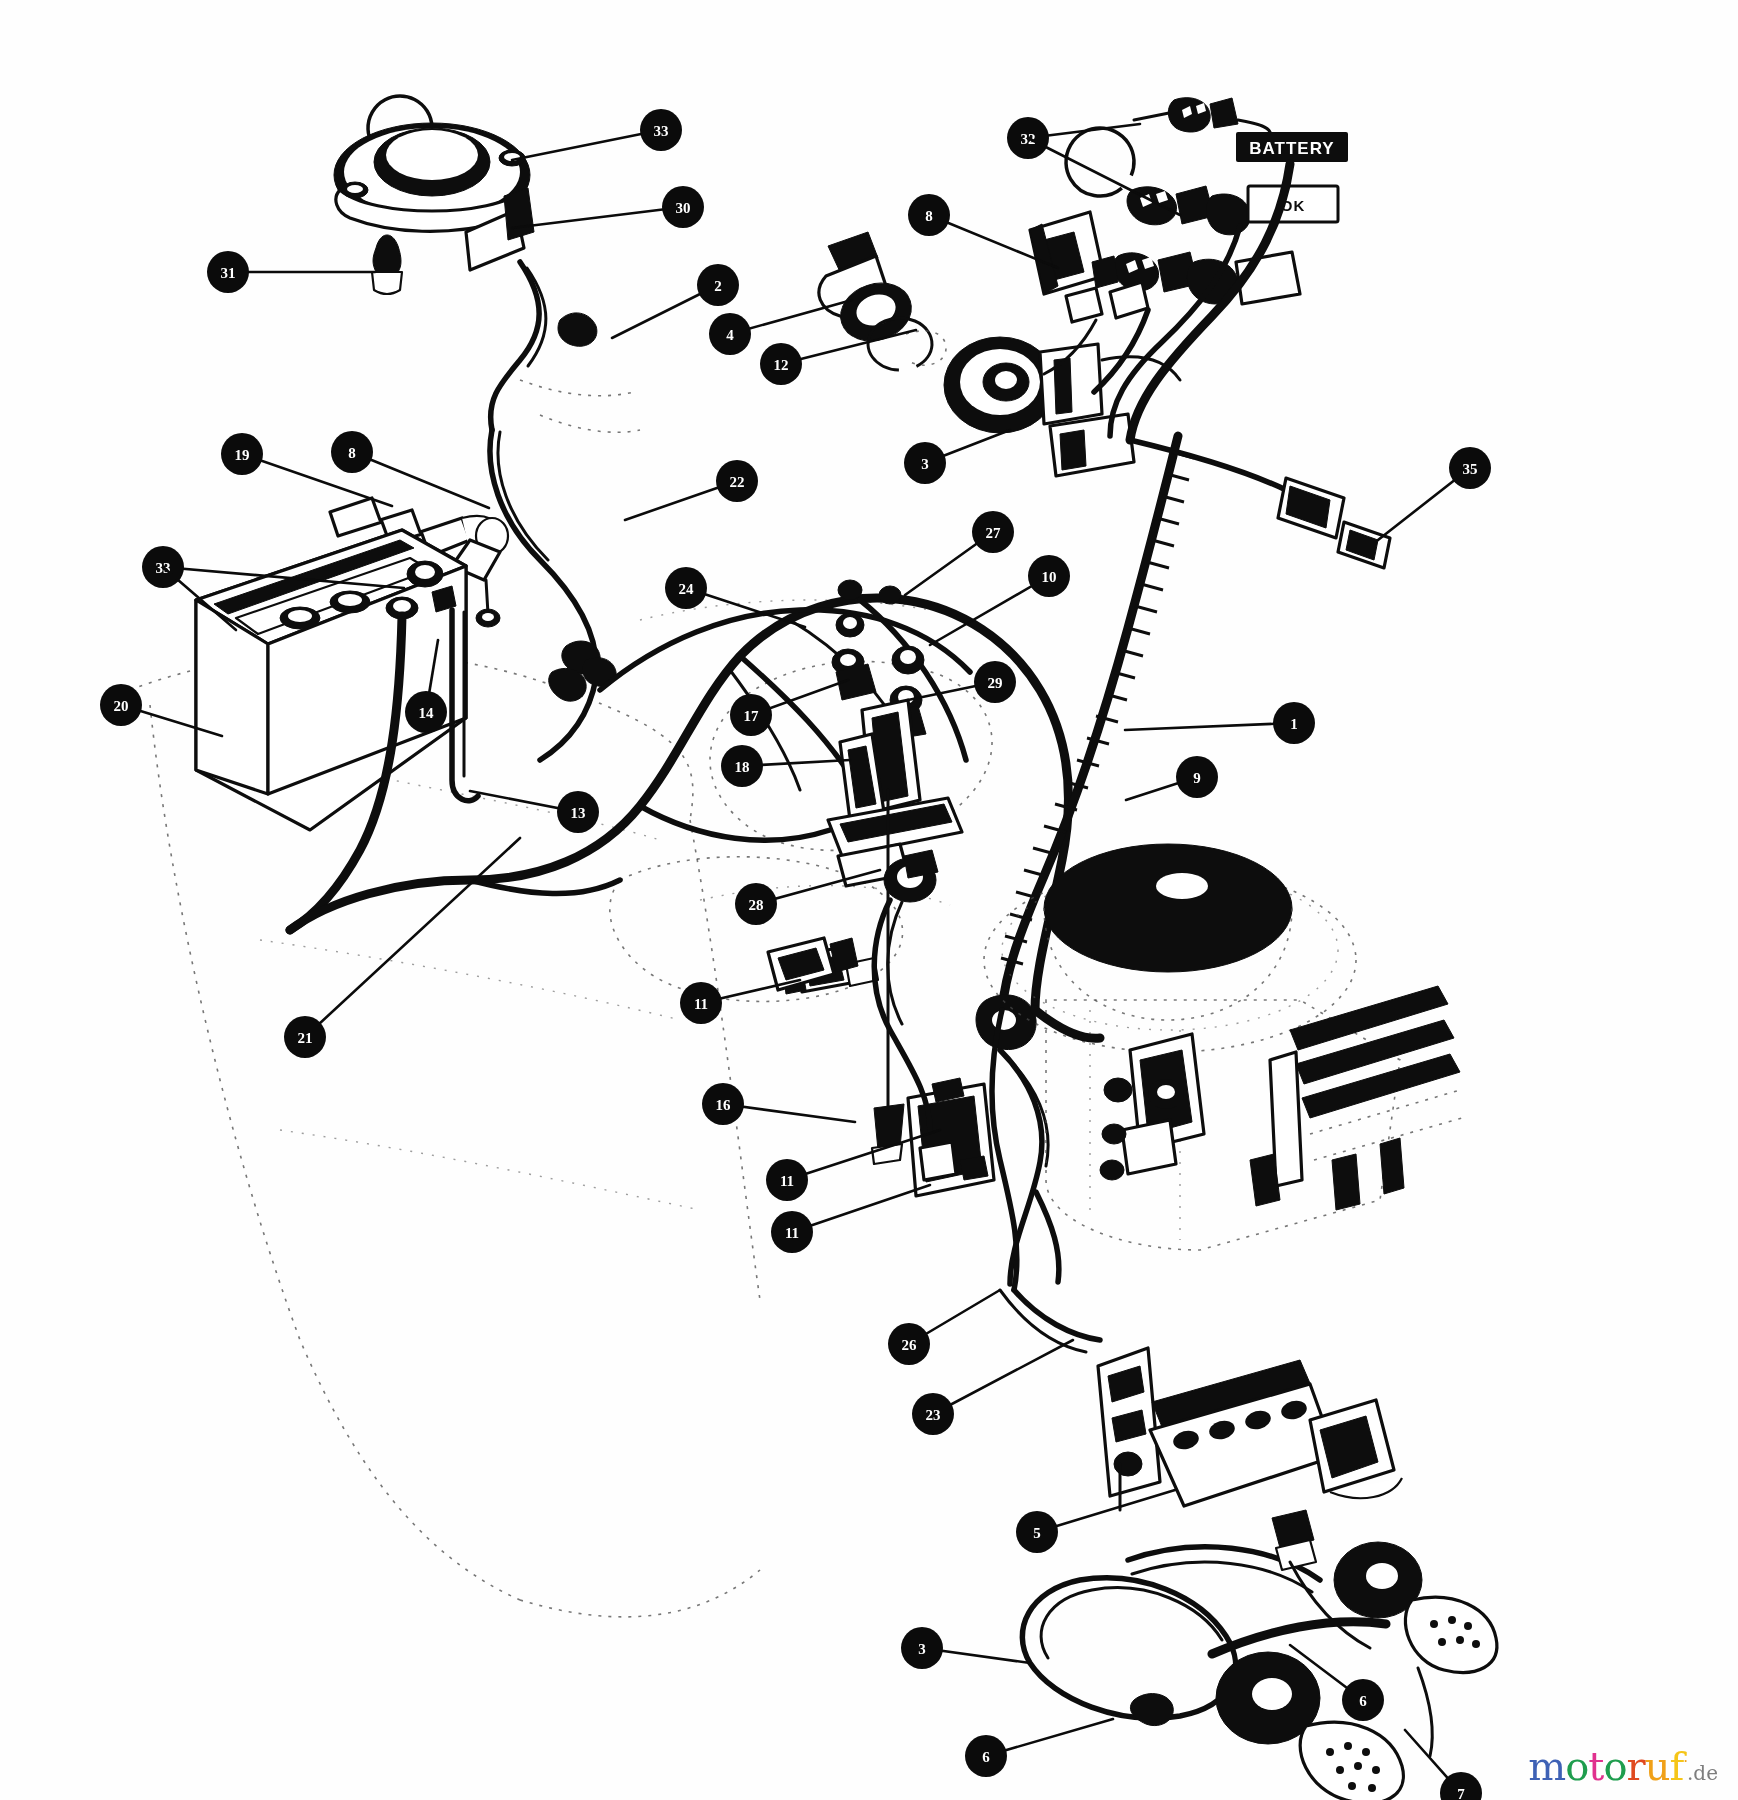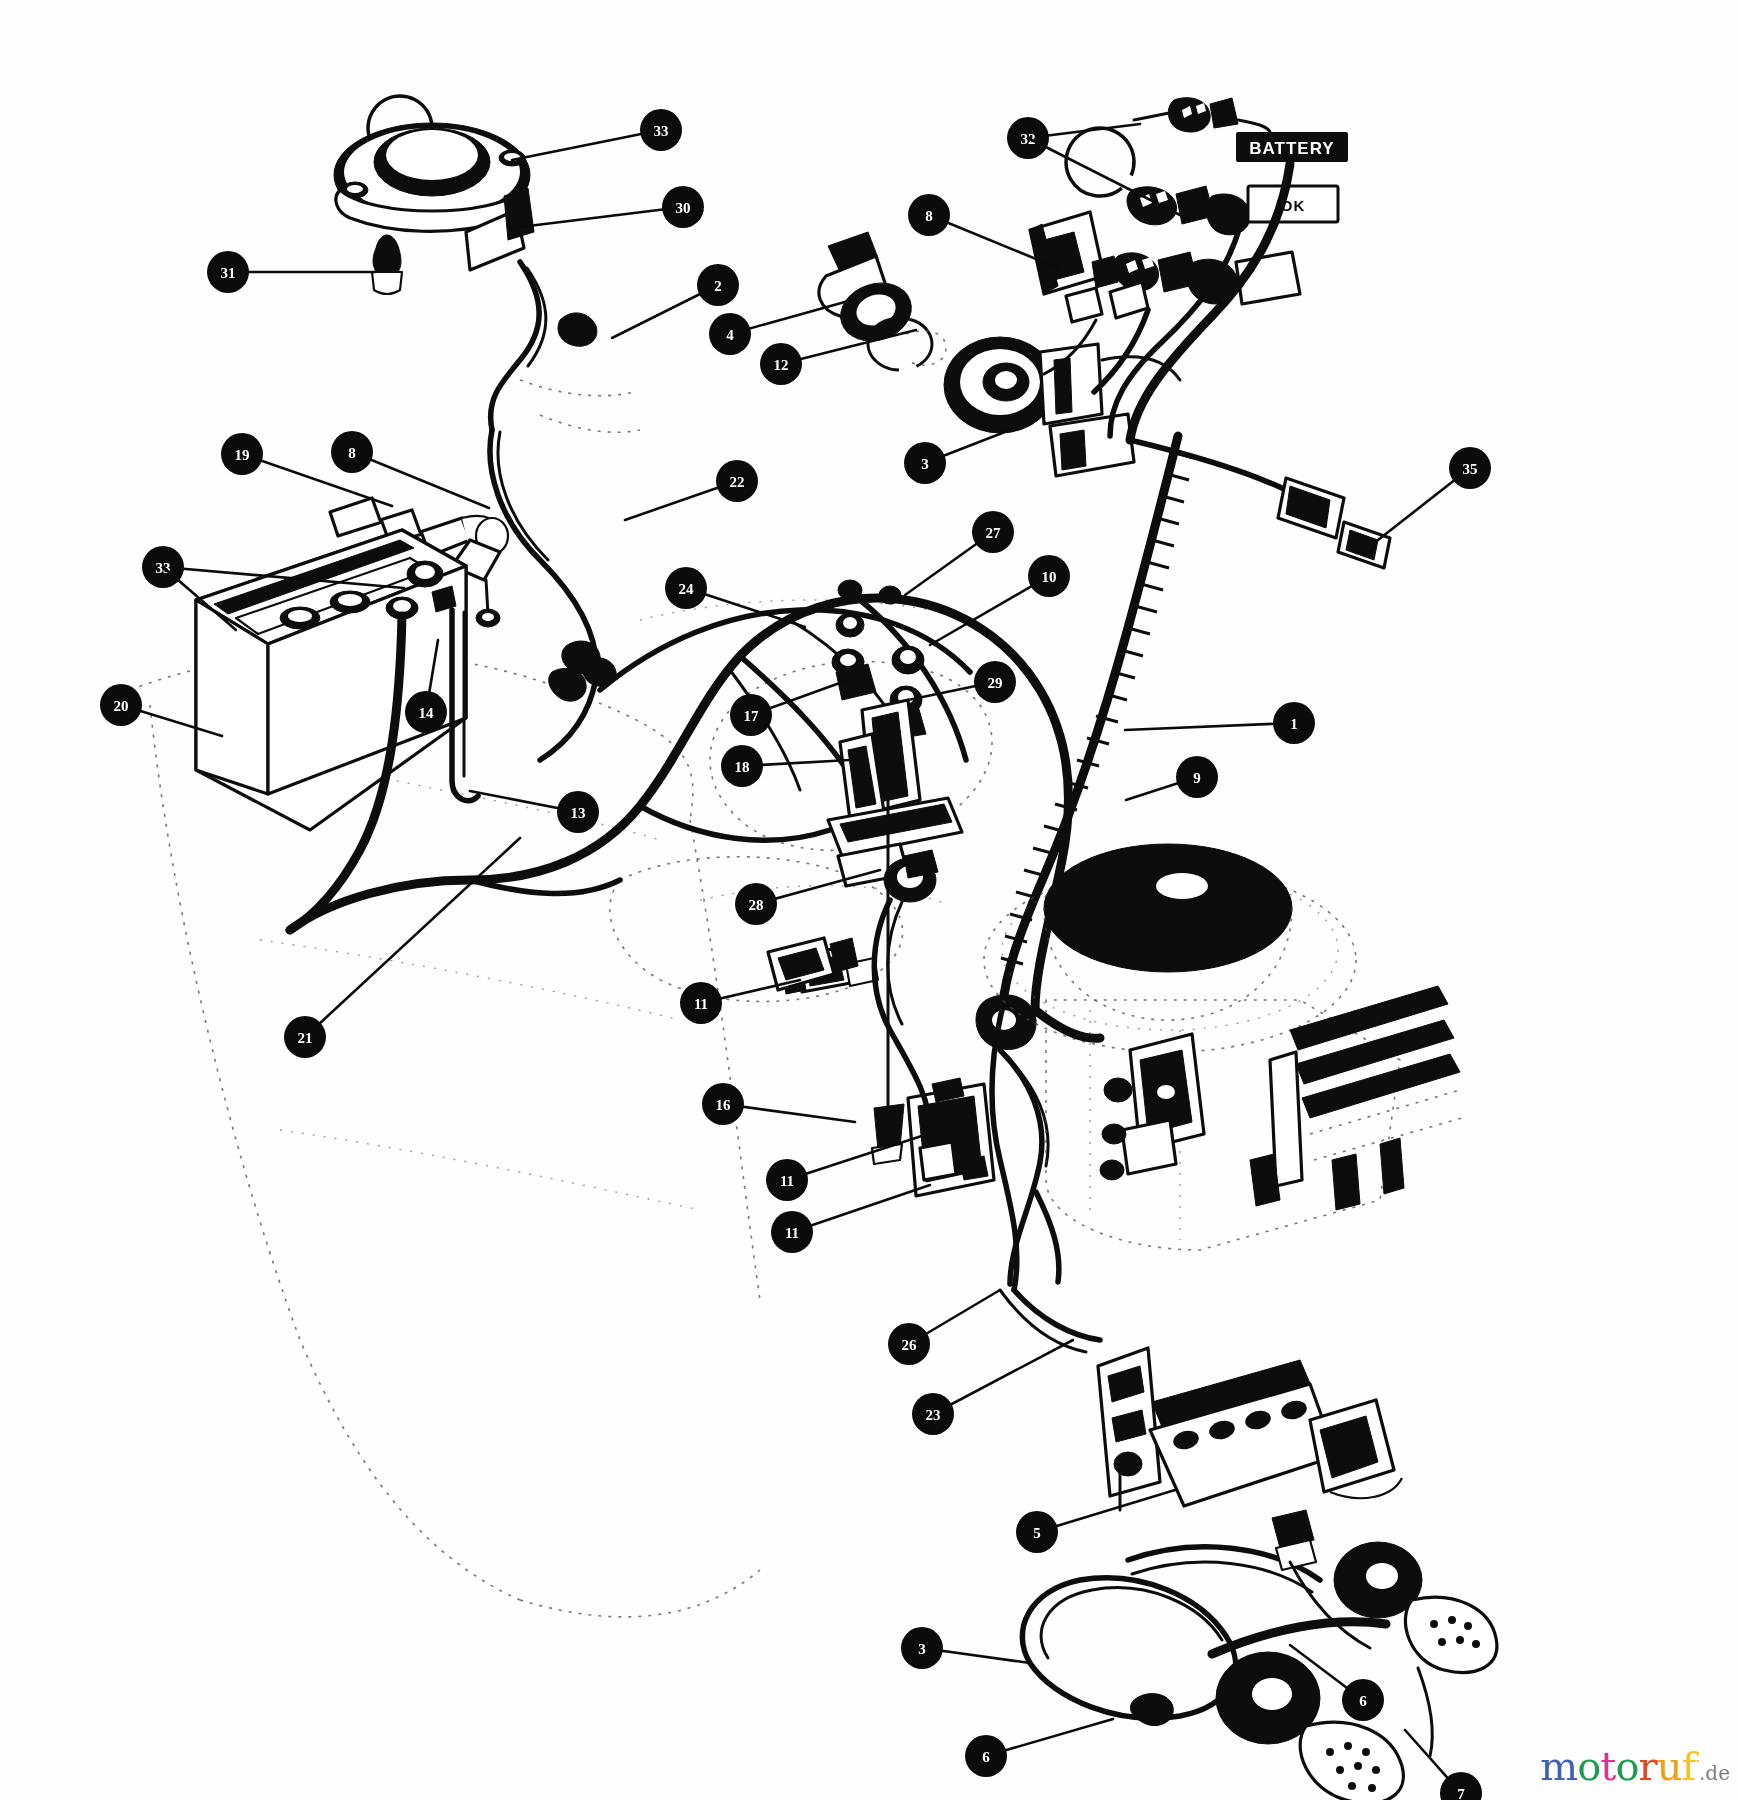--- a/index.html
+++ b/index.html
@@ -39,21 +39,21 @@
   }
   .conn-label-box{fill:#ffffff;stroke:#0d0d0d;stroke-width:3;}
   .conn-label-text{
     font-family:"Liberation Sans", sans-serif;
     font-size:15px;font-weight:700;fill:#0d0d0d;letter-spacing:1px;
     text-anchor:middle;dominant-baseline:central;
   }
 
   
   #watermark{
-    position:absolute;right:8px;bottom:14px;
+    position:absolute;right:20px;bottom:14px;
     font-family:"DejaVu Serif", serif;
     font-size:40px;line-height:1;
     letter-spacing:-1px;
     user-select:none;
   }
   #watermark .wm-l{display:inline-block;}
   #watermark .wm-dot{
     font-size:15px;vertical-align:super;
   }
   #watermark .wm-tld{

